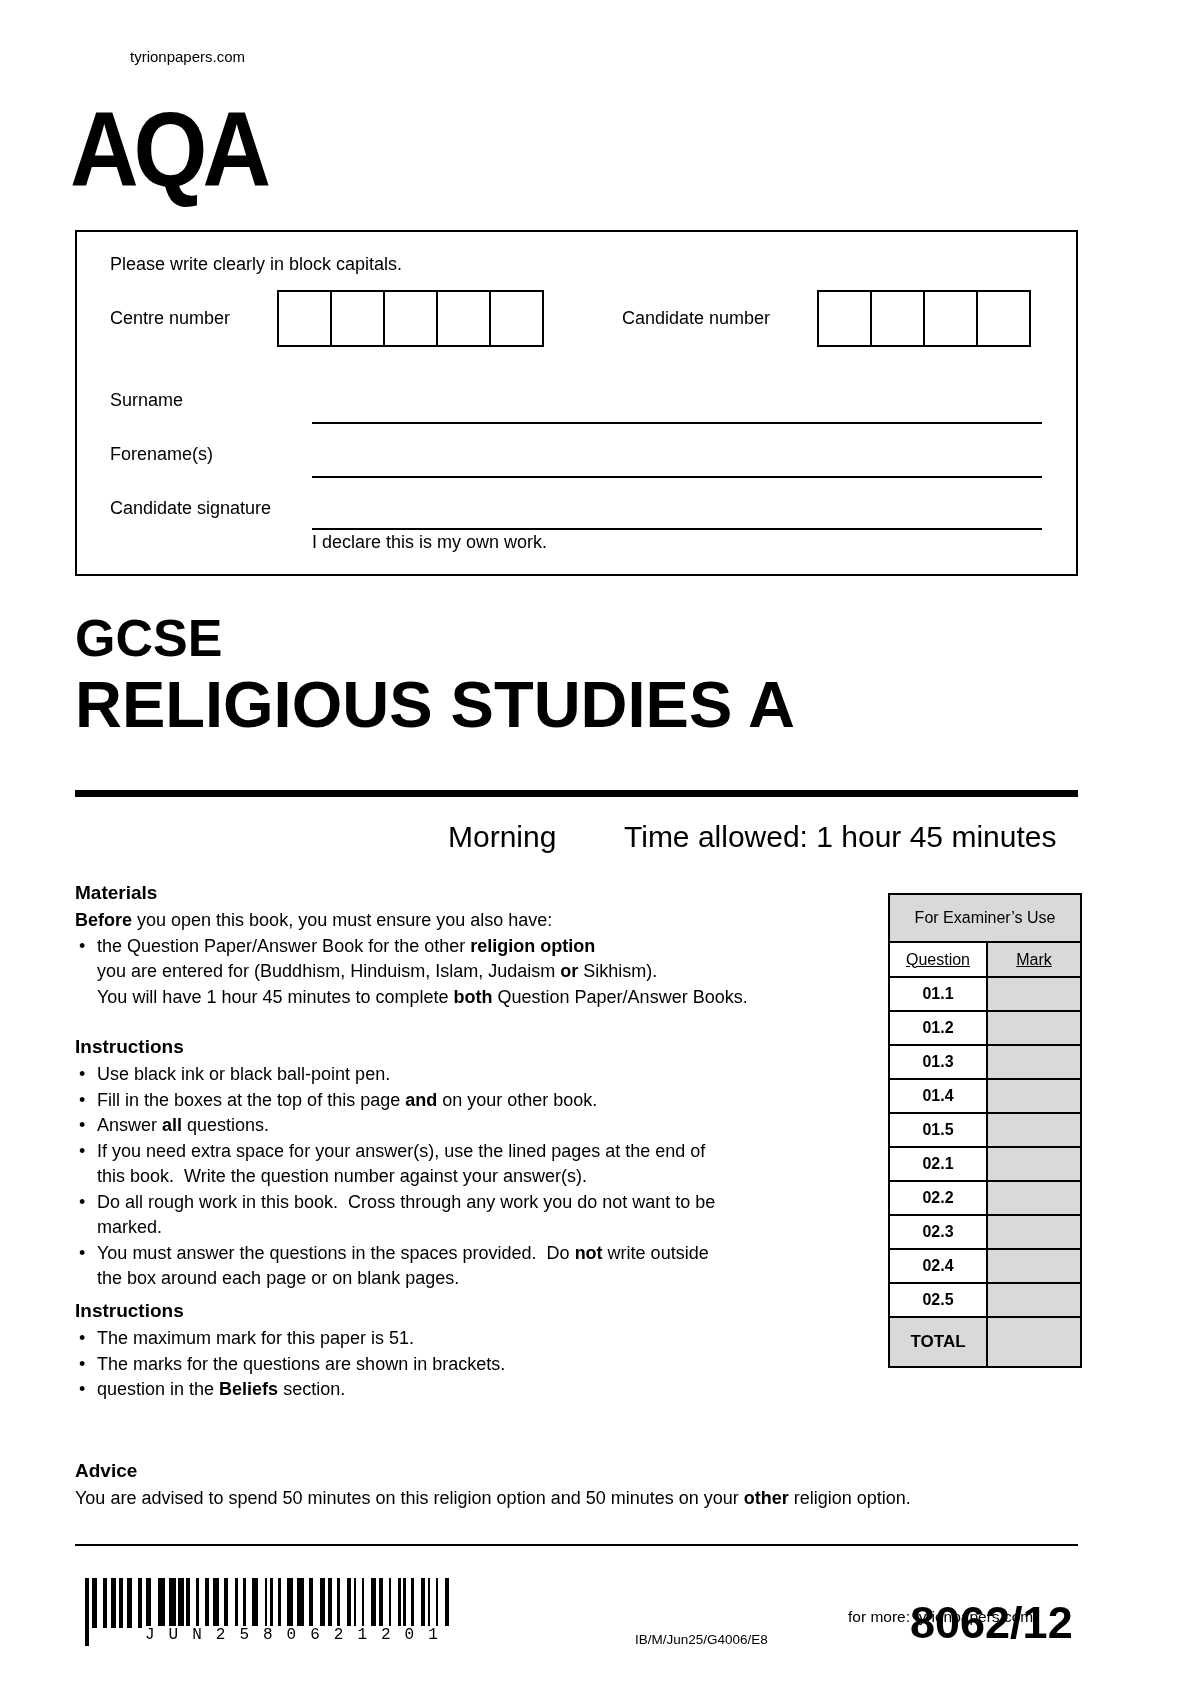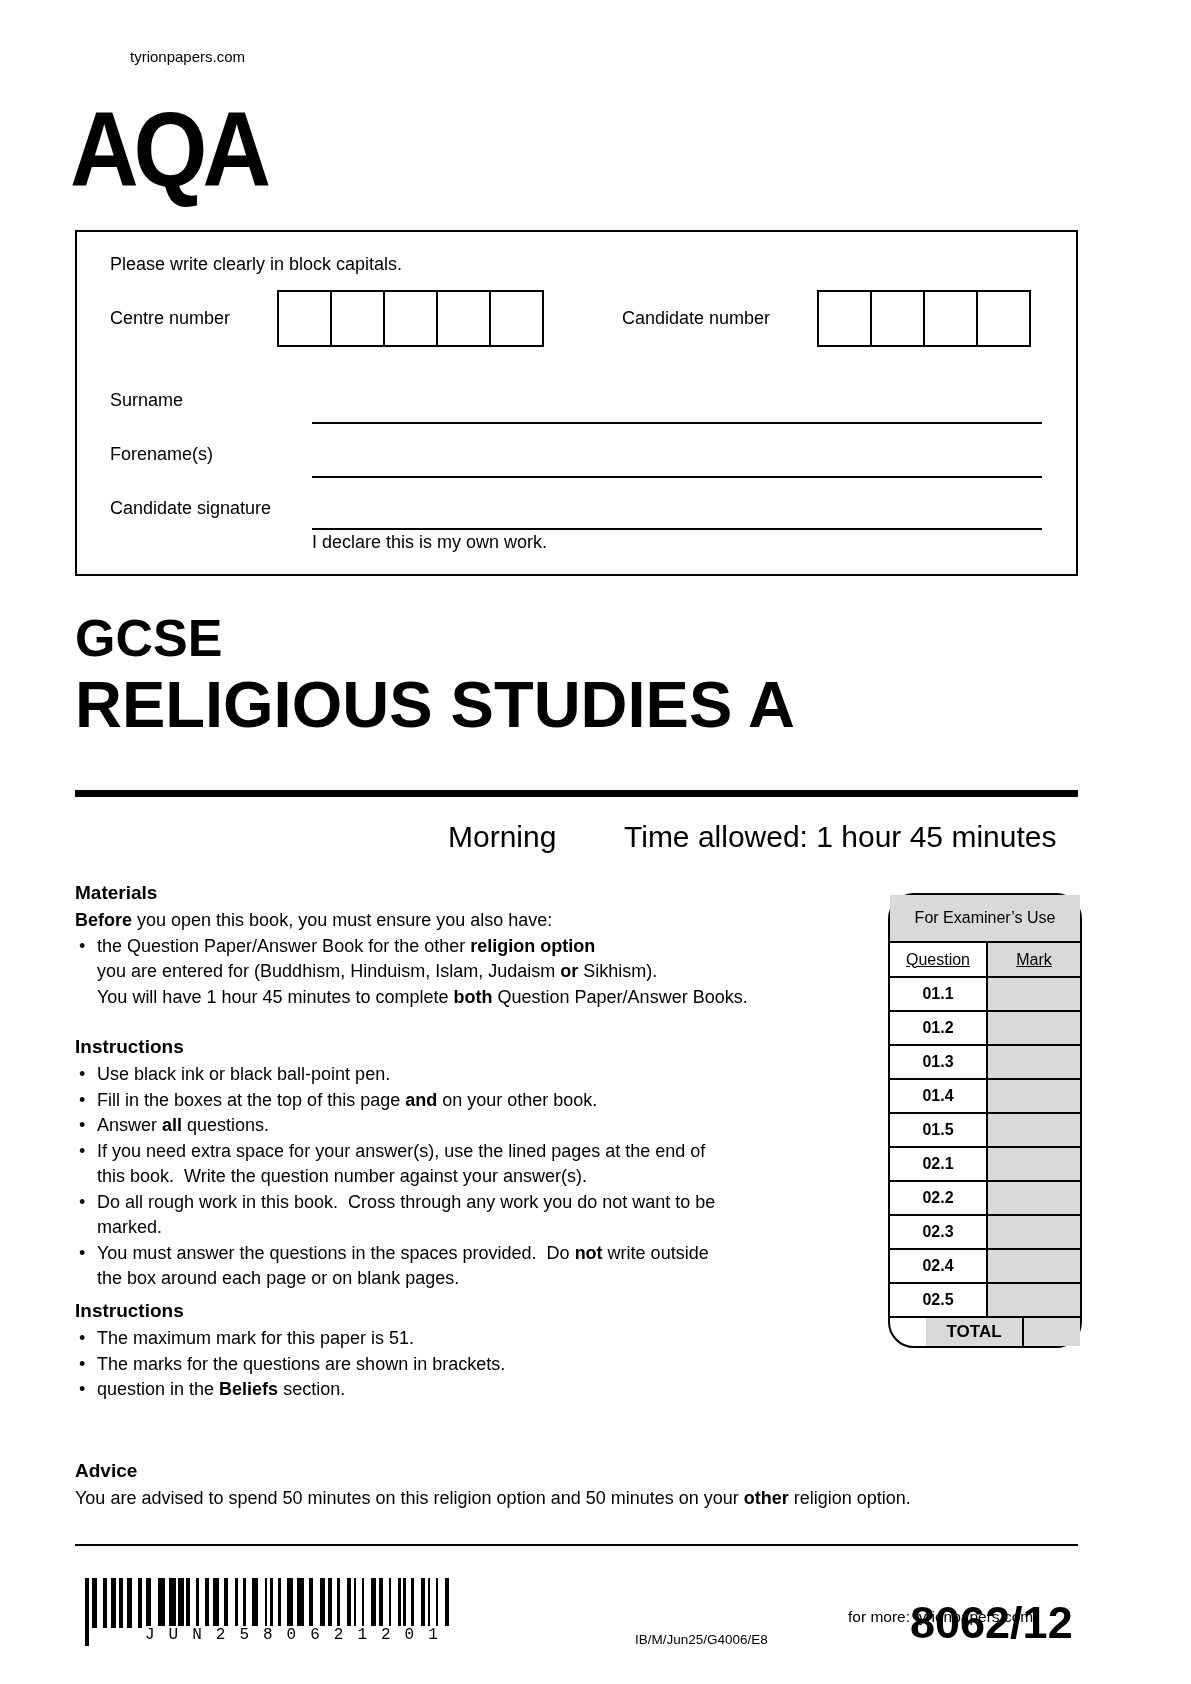--- a/index.html
+++ b/index.html
@@ -28,21 +28,21 @@
   .bullet{position:relative;padding-left:22px;}
   .bullet::before{content:"\2022";position:absolute;left:4px;top:0;font-size:18px;line-height:25.5px;}
   .ex-table{border:2px solid #000;box-sizing:content-box;font-size:16px;background:#fff;}
   .ex-title{height:48px;background:#d9d9d9;border-bottom:2px solid #000;box-sizing:border-box;
             display:flex;align-items:center;justify-content:center;}
   .ex-row{display:flex;height:34px;border-bottom:2px solid #000;box-sizing:border-box;}
   .ex-colhead{height:35px;text-decoration:underline;}
   .ex-q{width:98px;border-right:2px solid #000;box-sizing:border-box;display:flex;
         align-items:center;justify-content:center;background:#fff;}
   .ex-m{flex:1;background:#d9d9d9;}
-  .ex-total{height:28px;border-bottom:none;margin-left:36px;}
+  .ex-total{height:48px;border-bottom:none;}
   .ex-total .ex-q{background:#d9d9d9;font-weight:bold;font-size:17px;}
   .bold{font-weight:bold;}
   .barcode{display:flex;align-items:flex-start;height:50px;}
   .bar{background:#000;height:50px;flex:none;}
   .barcode-label{font-family:"Liberation Mono",monospace;font-size:16px;letter-spacing:14px;
                  background:#fff;white-space:pre;}
   .ref-text{font-size:13.5px;}
   .promo-text{font-size:15.5px;}
   .paper-code{font-size:45px;font-weight:600;line-height:1;}
 </style>
@@ -145,21 +145,21 @@
           <div class="line"><span>question in the </span><span style="font-weight: bold;">Beliefs</span><span> section.</span></div>
         </div>
       </div>
   </div>
 
   <div class="abs" style="left:75px;top:1458px;width:1003px;">
     <div class="sec-heading">Advice</div>
     <div class="line"><span>You are advised to spend 50 minutes on this religion option and 50 minutes on your </span><span style="font-weight: bold;">other</span><span> religion option.</span></div>
   </div>
 
-  <div class="abs ex-table" style="left:888px;top:893px;width:190px;border-radius:26px;">
+  <div class="abs ex-table" style="left:888px;top:893px;width:190px;">
     <div class="ex-title">For Examiner’s Use</div>
     <div class="ex-row ex-colhead">
       <div class="ex-q">Question</div>
       <div class="ex-m" style="display:flex;align-items:center;justify-content:center;">Mark</div>
     </div>
     <div>
         <div class="ex-row">
           <div class="ex-q bold">01.1</div>
           <div class="ex-m"></div>
         </div>

